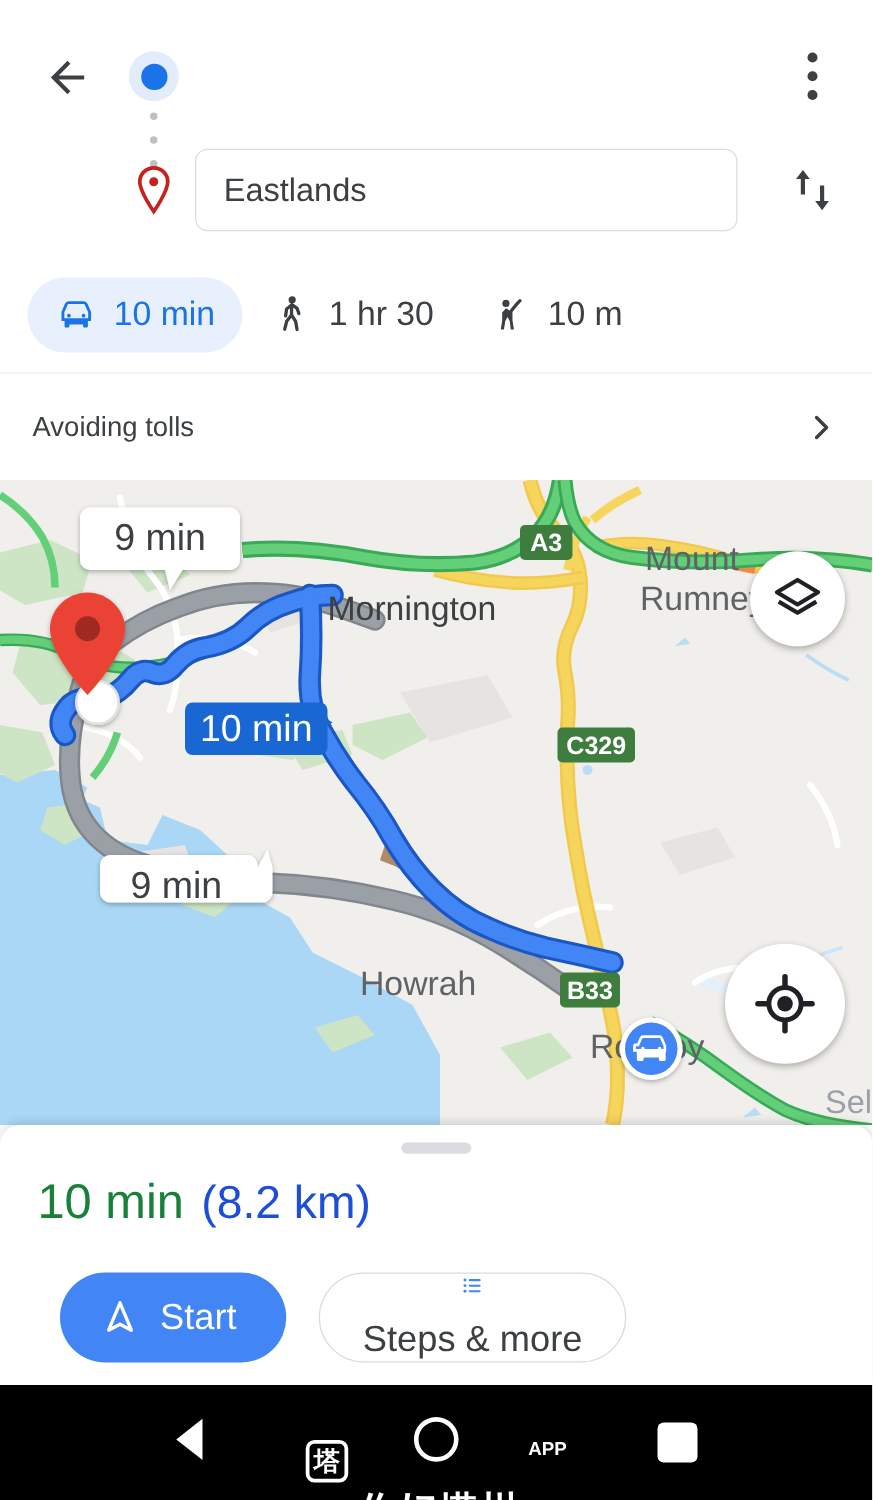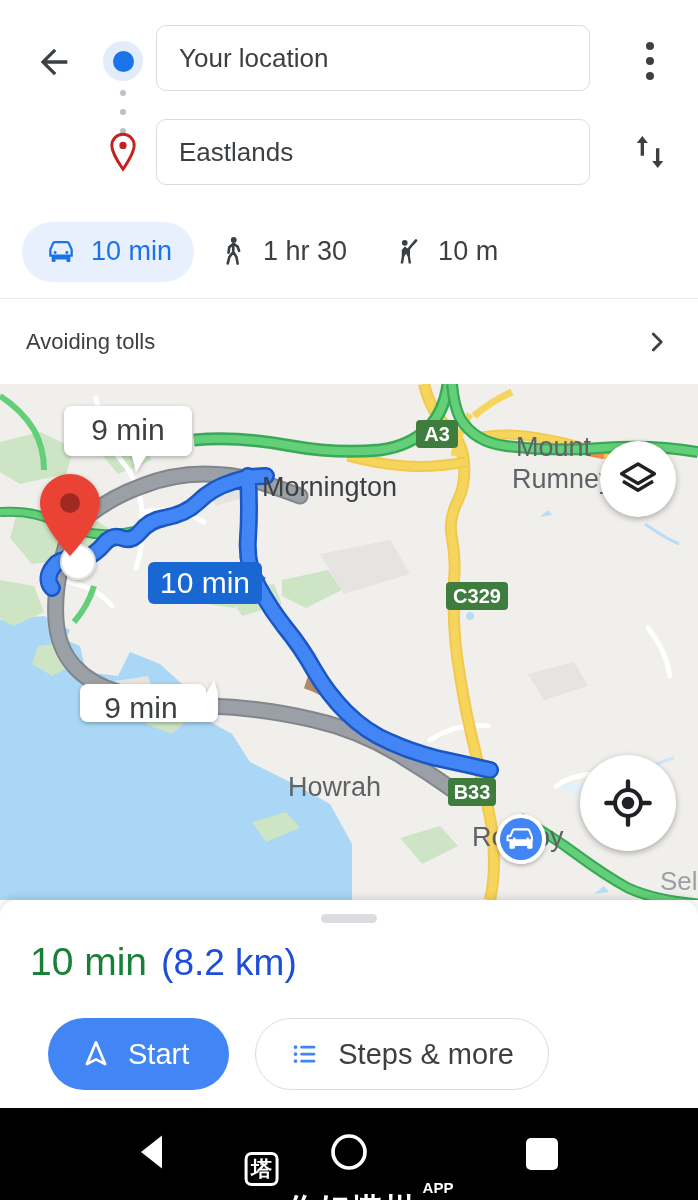--- a/index.html
+++ b/index.html
@@ -89,40 +89,40 @@
   .eta-dist { font-size: 37px; color:#1d4ed8; }
 
   .btn-row { position:absolute; left: 48px; top: 118px; display:flex; align-items:center; gap: 26px; }
   .start-btn {
     height: 72px; border-radius: 36px; background:#4285f4; color:#fff;
     display:flex; align-items:center; gap: 16px; padding: 0 40px 0 32px; cursor:pointer;
     font-size: 29px;
   }
   .steps-btn {
     height: 72px; border-radius: 36px; background:#fff; border:1px solid #dadce0; color:#3c4043;
-    display:flex; align-items:center; gap: 18px; padding: 0 34px; cursor:pointer; font-size: 29px;
+    display:flex; align-items:center; gap: 18px; padding: 0 34px; cursor:pointer; font-size: 29px; flex-direction: column;
   }
 
   
   .navbar { position:absolute; left:0; top: 1108px; width: 698px; height: 92px; background:#000; z-index: 60; }
   .nav-back { position:absolute; left: 135px; top: 50%; transform:translateY(-50%); cursor:pointer; }
   .nav-home { position:absolute; left: 50%; top: 50%; transform:translate(-50%,-50%); cursor:pointer; }
   .nav-recents { position:absolute; right: 140px; top: 50%; transform:translateY(-50%); width: 32px; height: 32px; background:#fff; border-radius:5px; cursor:pointer; }
 
   .watermark {
     position:absolute; left: 50%; top: 1152px; transform: translateX(-50%);
     display:flex; align-items:flex-start; gap: 8px; z-index: 70; pointer-events:none;
   }
   .wm-box {
     width: 34px; height: 34px; border: 3px solid #fff; border-radius: 7px; color:#fff;
     font-size: 21px; line-height: 28px; text-align:center; font-weight: bold;
     font-family: "DejaVu Sans", sans-serif;
   }
   .wm-text { color:#fff; font-size: 31px; font-weight: bold; letter-spacing: 1px; font-family:"DejaVu Sans", sans-serif; line-height: 34px; margin-top: 40px; }
-  .wm-sup { color:#fff; font-size: 15px; font-weight:bold; font-family:"Liberation Sans", sans-serif; line-height: 15px; margin-top: 28px; }
+  .wm-sup { color:#fff; font-size: 15px; font-weight:bold; font-family:"Liberation Sans", sans-serif; line-height: 15px; }
 </style>
 </head>
 <body>
 
 <div class="phone">
 
   <div class="header">
 
     <div class="back-btn">
       <svg width="40" height="40" viewBox="0 0 24 24">
@@ -148,21 +148,20 @@
         <i></i>
     </div>
 
     <div class="dest-pin">
       <svg width="36" height="42" viewBox="0 0 24 30">
         <path d="M12 1.6C7.6 1.6 4 5.2 4 9.6c0 5.6 8 17 8 17s8-11.4 8-17c0-4.4-3.6-8-8-8z" fill="none" stroke="#c5221f" stroke-width="2.1"></path>
         <circle cx="12" cy="9.6" r="2.6" fill="#c5221f"></circle>
       </svg>
     </div>
 
-    <div class="field origin" title="Choose starting point">Your location</div>
 
     <div class="field dest" title="Choose destination">Eastlands</div>
 
     <div class="swap-btn">
       <svg width="38" height="46" viewBox="0 0 24 30">
         <path d="M7 4.5 3.4 9.2h2.5v8.2h2.2V9.2h2.5z" fill="#3c4043"></path>
         <path d="M17 25.5l3.6-4.7h-2.5v-8.2h-2.2v8.2h-2.5z" fill="#3c4043"></path>
       </svg>
     </div>
   </div>

